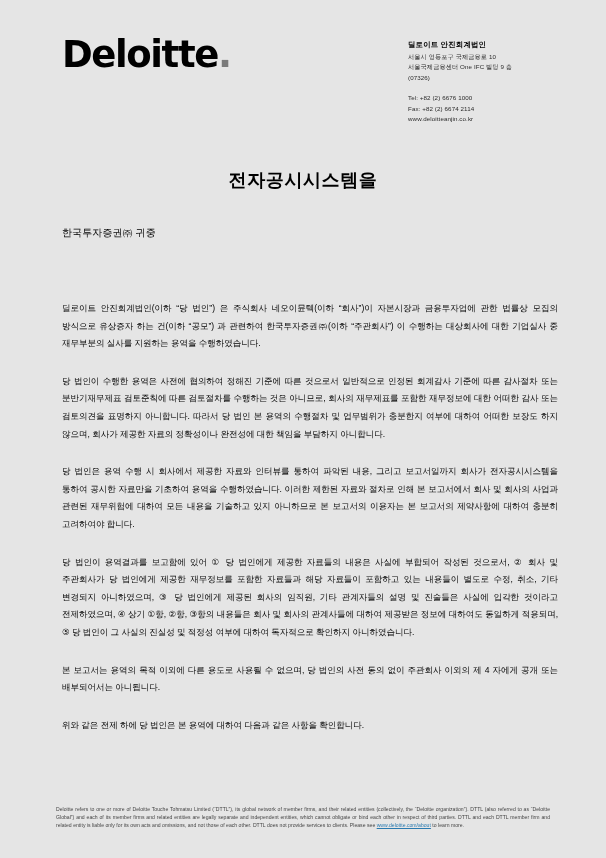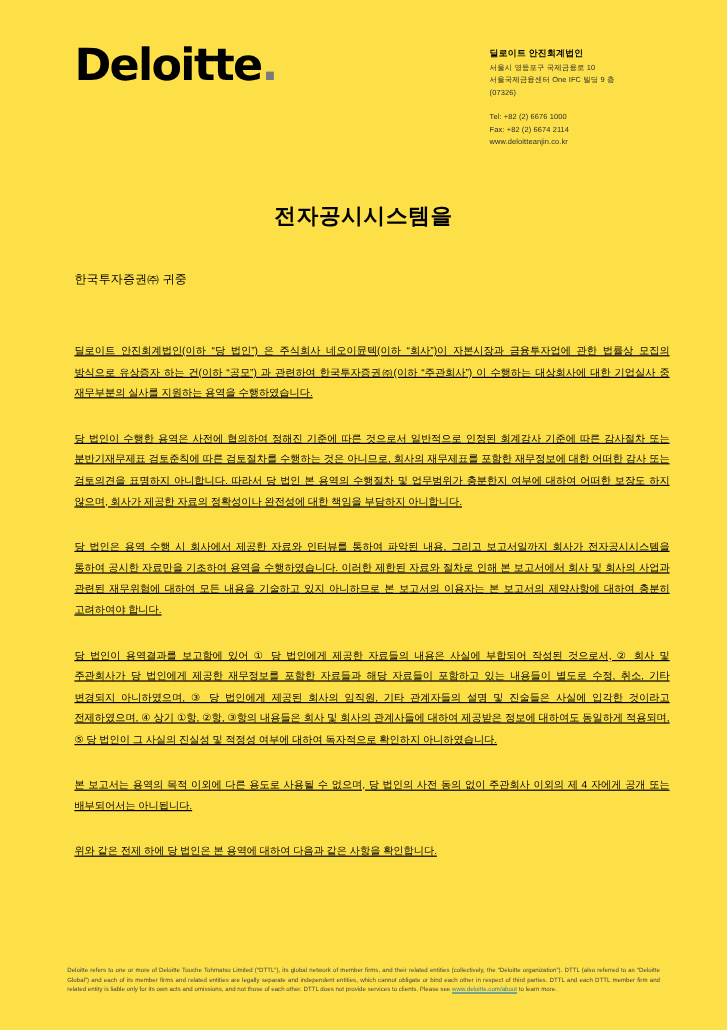--- a/index.html
+++ b/index.html
@@ -9,21 +9,21 @@
     background: #ffffff;
   }
   body {
     font-family: "Liberation Sans", "DejaVu Sans", sans-serif;
     color: #000000;
   }
   .page {
     position: relative;
     width: 606px;
     height: 858px;
-    background: #fde047;
+    background: #e5e5e5;
     overflow: hidden;
     box-sizing: border-box;
   }
 
   
   .header {
     position: absolute;
     top: 36px;
     left: 62px;
     right: 28px;
@@ -95,24 +95,23 @@
     width: 558px;
     text-align: right;
     font-size: 8.6px;
     letter-spacing: 0.1px;
     color: #000000;
   }
 
   
   .body-copy {
     position: absolute;
-    top: 284px;
+    top: 300px;
     left: 62px;
     width: 496px;
-    text-decoration: underline;
   }
   .body-copy p {
     margin: 0 0 20px 0;
     font-size: 8.55px;
     line-height: 17.6px;
     text-align: justify;
     text-justify: inter-character;
     letter-spacing: -0.05px;
     color: #000000;
     word-break: keep-all;

